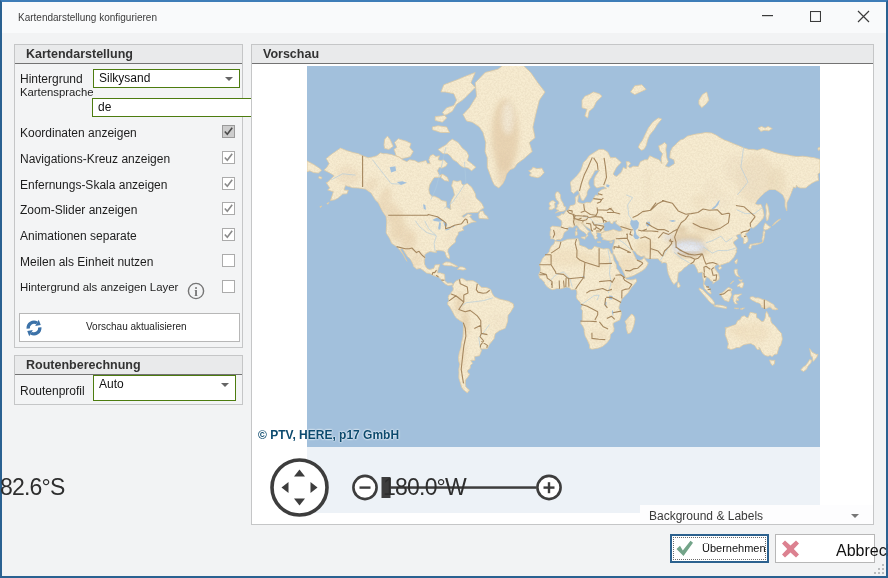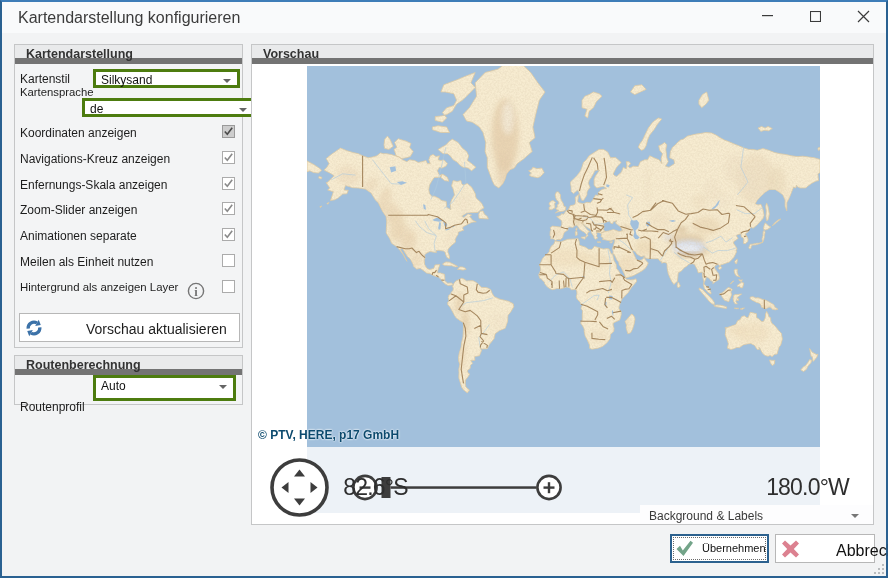--- a/index.html
+++ b/index.html
@@ -1,24 +1,24 @@
 <!DOCTYPE html>
 <html><head><meta charset="utf-8"><style>
 *{margin:0;padding:0;box-sizing:border-box}
 html,body{width:888px;height:578px;overflow:hidden;font-family:"Liberation Sans",sans-serif}
 .dlg{position:absolute;left:0;top:0;width:888px;height:578px;background:#f2f3f4;
  border:2px solid #2a6191;border-top-color:#3e7db8}
 .titlebar{position:absolute;left:2px;top:2px;right:2px;height:31px;background:#f9fafb;color:#3c3c3c;
- font-size:16px;line-height:31px;padding-left:16px}
+ font-size:10px;line-height:31px;padding-left:16px}
 svg.ic{display:block}
 .grp{position:absolute;border:1px solid #c5c6c7;background:#f3f4f5}
-.ghead{height:19px;background:#e9eaeb;border-bottom:6px solid #737373;font-weight:bold;font-size:12.5px;
+.ghead{height:19px;background:#e9eaeb;border-bottom:1px solid #737373;font-weight:bold;font-size:12.5px;
  color:#333;padding-left:11px;line-height:19px}
 .lbl{position:absolute;font-size:12px;color:#1d1d1d;white-space:nowrap}
-.sel{position:absolute;background:#fff;border:3px solid #4d7c0f;font-size:12px;color:#111;
+.sel{position:absolute;background:#fff;border:1px solid #4d7c0f;font-size:12px;color:#111;
  line-height:17px;padding-left:5px}
 .sel .car{position:absolute;right:6px;top:7px;width:0;height:0;border-left:4px solid transparent;
  border-right:4px solid transparent;border-top:4px solid #656565}
 .cb{position:absolute;width:13px;height:13px;border:1px solid #ababab;background:#fff}
 .cb.dis{background:#cdcdcd;border-color:#9a9a9a}
 .btn{position:absolute;background:#fff;border:1px solid #b7b7b7}
 </style></head><body>
 <div class="dlg"></div>
 <div class="titlebar">Kartendarstellung konfigurieren</div>
 
@@ -28,24 +28,24 @@
 <svg class="ic" style="position:absolute;left:810px;top:11px" width="11" height="11">
     <rect x="0.5" y="0.5" width="10" height="10" fill="none" stroke="#3b3b3b" stroke-width="1.1"></rect>
   </svg>
 <svg class="ic" style="position:absolute;left:857px;top:10px" width="13" height="13">
     <path d="M1 1L12 12M12 1L1 12" stroke="#3b3b3b" stroke-width="1.2"></path>
   </svg>
 
 <div class="grp" style="left:14px;top:44px;width:229px;height:304px">
     <div class="ghead">Kartendarstellung</div>
   </div>
-<div class="lbl" style="left:20px;top:72px">Kartenstil</div>
+<div class="lbl" style="left:20px;top:72px">Hintergrund</div>
 <div class="sel" style="left:93px;top:69px;width:147px;height:19px">Silkysand<span class="car"></span></div>
 <div class="lbl" style="left:20px;top:86px;font-size:11.3px">Kartensprache</div>
-<div class="sel" style="left:82px;top:98px;width:174px;height:19px">de<span class="car"></span></div>
+<div class="sel" style="left:92px;top:98px;width:174px;height:19px">de<span class="car"></span></div>
 <div class="lbl" style="left:20px;top:126px">Koordinaten anzeigen</div>
 <div class="cb dis" style="left:222px;top:125px">
     <svg width="11" height="11" viewBox="0 0 11 11" style="display:block">
       <path d="M1.8 5.5 L4.3 8.2 L9.2 1.8" fill="none" stroke="#4a4a4a" stroke-width="1.6"></path>
     </svg>
   </div>
 <div class="lbl" style="left:20px;top:152px">Navigations-Kreuz anzeigen</div>
 <div class="cb" style="left:222px;top:151px">
     <svg width="11" height="11" viewBox="0 0 11 11" style="display:block">
       <path d="M1.8 5.5 L4.3 8.2 L9.2 1.8" fill="none" stroke="#8a8a8a" stroke-width="1.6"></path>
@@ -82,26 +82,26 @@
 <svg class="ic" style="position:absolute;left:24px;top:318px" width="20" height="20" viewBox="0 0 19 19">
  <g transform="rotate(-20 9.5 9.5)">
  <g fill="none" stroke="#3c72a8" stroke-width="3.1">
         <path d="M4.1 8.1 A5.6 5.6 0 0 1 13.8 5.9"></path>
         <path d="M14.9 10.9 A5.6 5.6 0 0 1 5.2 13.1"></path>
       </g>
  <path d="M11.2 8.1 L16.5 9.1 L16.4 3.7 Z" fill="#3c72a8"></path>
  <path d="M7.8 10.9 L2.5 9.9 L2.6 15.3 Z" fill="#3c72a8"></path>
  </g>
   </svg>
-<div class="lbl" style="left:86px;top:321px;font-size:14px">Vorschau aktualisieren</div>
+<div class="lbl" style="left:86px;top:321px;font-size:10px">Vorschau aktualisieren</div>
 
 <div class="grp" style="left:14px;top:355px;width:229px;height:50px">
     <div class="ghead">Routenberechnung</div>
   </div>
-<div class="lbl" style="left:20px;top:400px">Routenprofil</div>
+<div class="lbl" style="left:20px;top:384px">Routenprofil</div>
 <div class="sel" style="left:93px;top:375px;width:143px;height:26px">Auto<span class="car"></span></div>
 
 <div class="grp" style="left:251px;top:44px;width:623px;height:481px;background:#fff">
     <div class="ghead">Vorschau</div>
   </div>
 <div style="position:absolute;left:307px;top:447px;width:513px;height:66px;background:#edf2f7"></div>
 <div style="position:absolute;left:640px;top:505px;width:233px;height:19px;background:#fdfdfe"></div>
 <div style="position:absolute;left:307px;top:66px;width:513px;height:381px"><svg width="513" height="381" viewBox="0 0 513 381">
 <defs>
         <filter id="tb" x="-60%" y="-60%" width="220%" height="220%">
@@ -223,22 +223,22 @@
 
 <svg class="ic" style="position:absolute;left:351px;top:473px" width="213" height="29" viewBox="0 0 213 29">
  <circle cx="14" cy="14.5" r="11.6" fill="#fff" stroke="#3d3d3d" stroke-width="2.6"></circle>
  <rect x="8.5" y="13.4" width="11" height="2.4" fill="#3d3d3d"></rect>
  <rect x="30.5" y="4" width="9" height="21" fill="#3d3d3d"></rect>
  <rect x="39.5" y="13.3" width="146" height="2.5" fill="#3d3d3d"></rect>
  <circle cx="198" cy="14.5" r="11.6" fill="#fff" stroke="#3d3d3d" stroke-width="2.6"></circle>
  <rect x="192.5" y="13.4" width="11" height="2.4" fill="#3d3d3d"></rect>
  <rect x="196.8" y="9.2" width="2.4" height="11" fill="#3d3d3d"></rect>
 </svg>
-<div class="lbl" style="left:0px;top:474px;width:751px;text-align:center;font-size:23px;letter-spacing:-0.8px;color:#2e2e2e">82.6°S</div>
-<div class="lbl" style="left:0px;top:474px;width:849px;text-align:right;font-size:23px;letter-spacing:-0.8px;color:#2e2e2e">180.0°W</div>
+<div class="lbl" style="left:0px;top:474px;width:751px;text-align:left;font-size:23px;letter-spacing:-0.8px;color:#2e2e2e">82.6°S</div>
+<div class="lbl" style="left:0px;top:474px;width:849px;text-align:center;font-size:23px;letter-spacing:-0.8px;color:#2e2e2e">180.0°W</div>
 <div class="lbl" style="left:649px;top:509px;color:#3a3a3a">Background &amp; Labels</div>
 <div style="position:absolute;left:851px;top:514px;width:0;height:0;border-left:4px solid transparent;border-right:4px solid transparent;border-top:4px solid #777"></div>
 
 <div class="btn" style="left:670px;top:534px;width:99px;height:29px;border:2px solid #2c618e;outline:1px dotted #6b6b6b;outline-offset:-4px"></div>
 <svg class="ic" style="position:absolute;left:675px;top:540px" width="19" height="17" viewBox="0 0 19 17">
  <path d="M1.5 9 L5 5.8 L7.8 10.5 L15.5 0.8 L18 2.8 L8.5 16 Z" fill="#73a489"></path>
 </svg>
 <div class="lbl" style="left:702px;top:542px;color:#111;font-size:11px">Übernehmen</div>
 <div class="btn" style="left:775px;top:534px;width:100px;height:29px"></div>
 <svg class="ic" style="position:absolute;left:780px;top:540px" width="21" height="18" viewBox="0 0 21 18">

